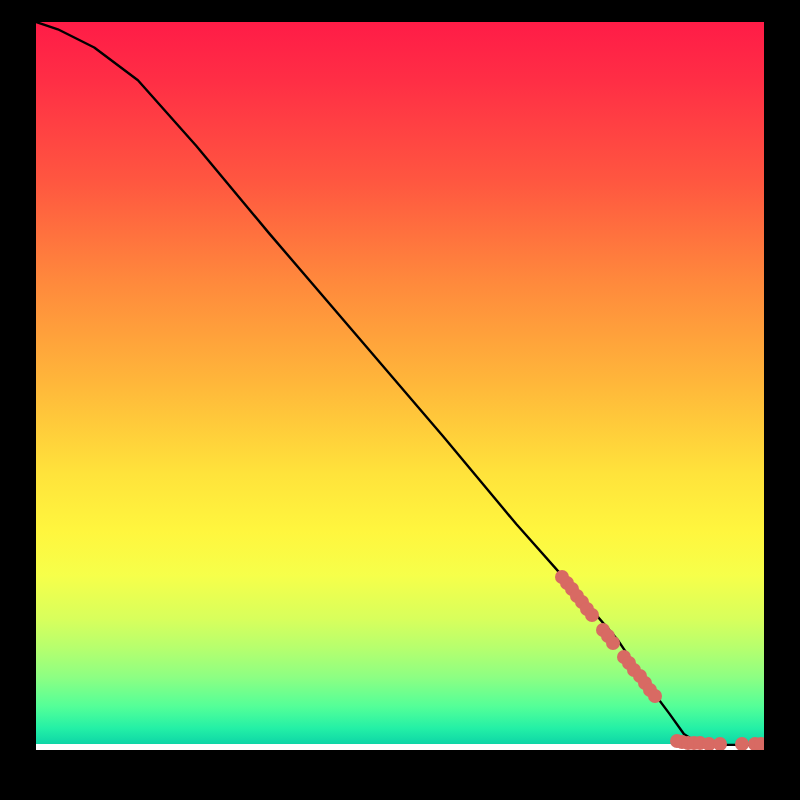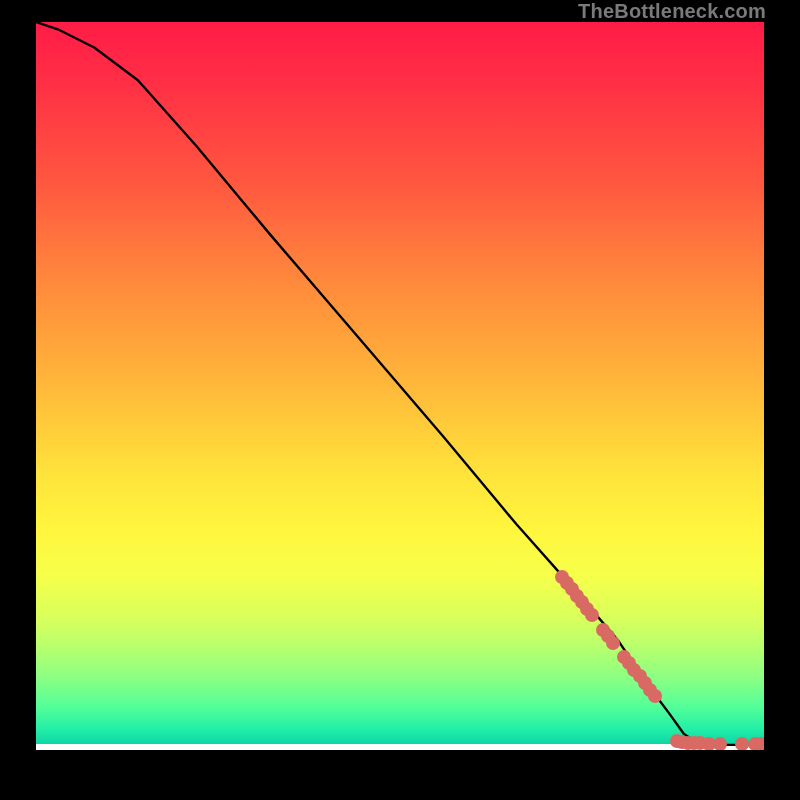--- a/index.html
+++ b/index.html
@@ -79,21 +79,20 @@
     font-size: 20px;
     font-weight: 600;
     letter-spacing: 0.2px;
     user-select: none;
   }
 </style>
 </head>
 <body>
 
 <div class="stage">
-  <div class="watermark">TheBottleneck.com</div>
   <div class="plot">
     <div class="gradient"></div>
     <div class="white-floor"></div>
     <svg class="curve" viewBox="0 0 728 728" preserveAspectRatio="none">
       <path id="curve-path" d="M0.00 0.00 L21.84 7.28 L58.24 25.48 L101.92 58.24 L160.16 123.76 L232.96 211.12 L320.32 313.04 L407.68 414.96 L480.48 502.32 L538.72 567.84 L582.40 618.80 L611.52 662.48 L633.36 691.60 L647.92 711.98 L658.84 719.26 L669.76 722.18 L691.60 722.90 L728.00 722.90" stroke="#000" stroke-width="2.4" fill="none" stroke-linejoin="round" stroke-linecap="round"></path>
     </svg>
     <div class="dots" id="dots">
         <div class="dot" style="left: 525.616px; top: 554.736px;"></div>
         <div class="dot" style="left: 530.712px; top: 560.56px;"></div>
         <div class="dot" style="left: 535.808px; top: 567.112px;"></div>

